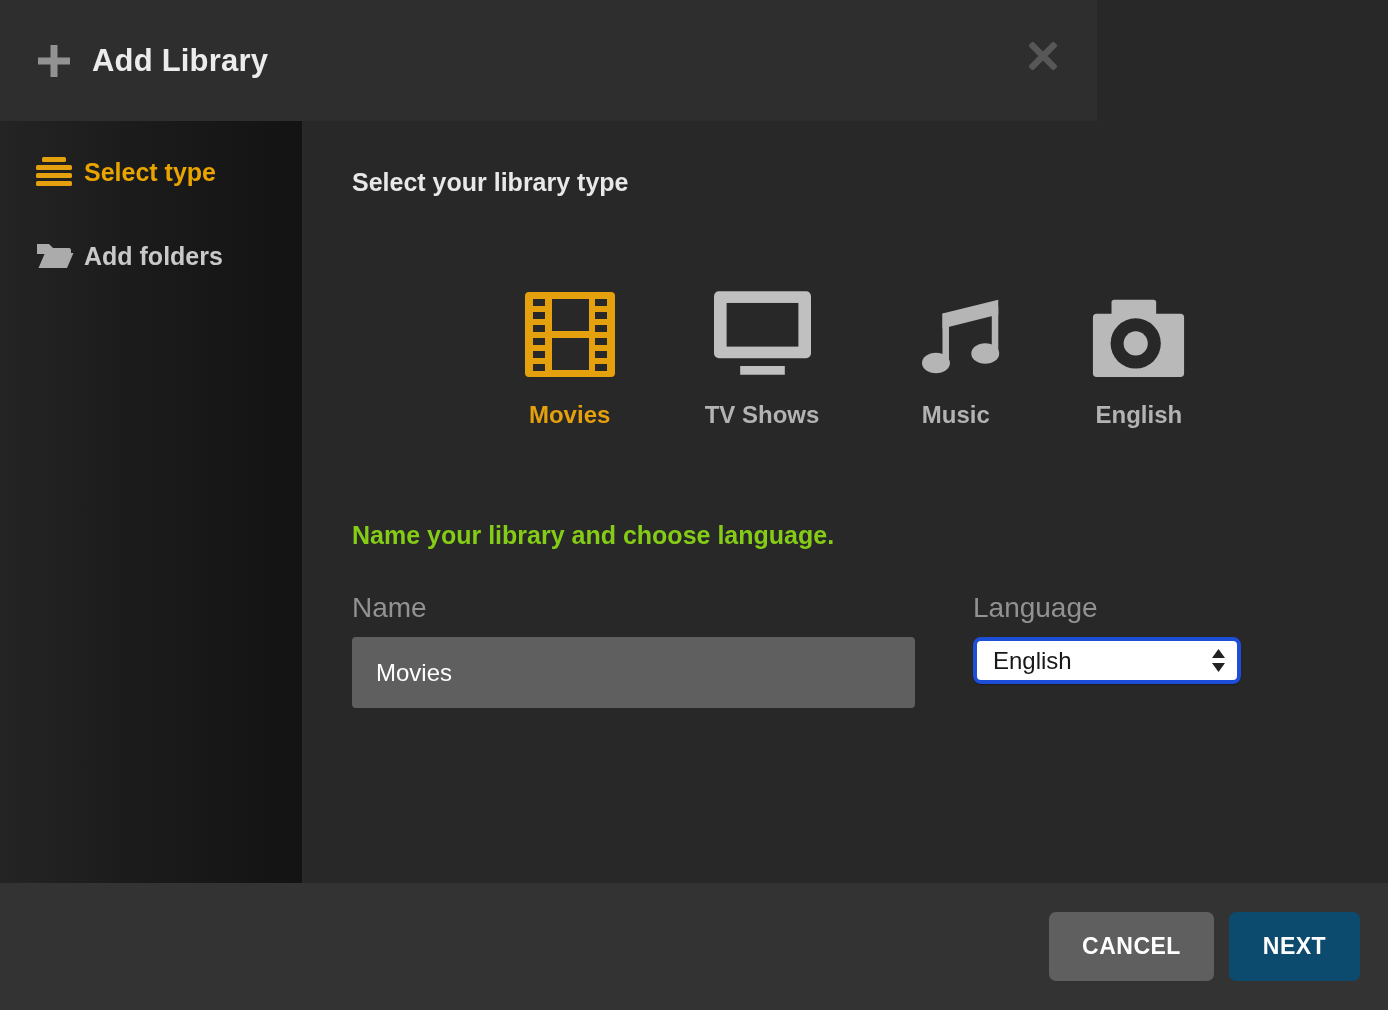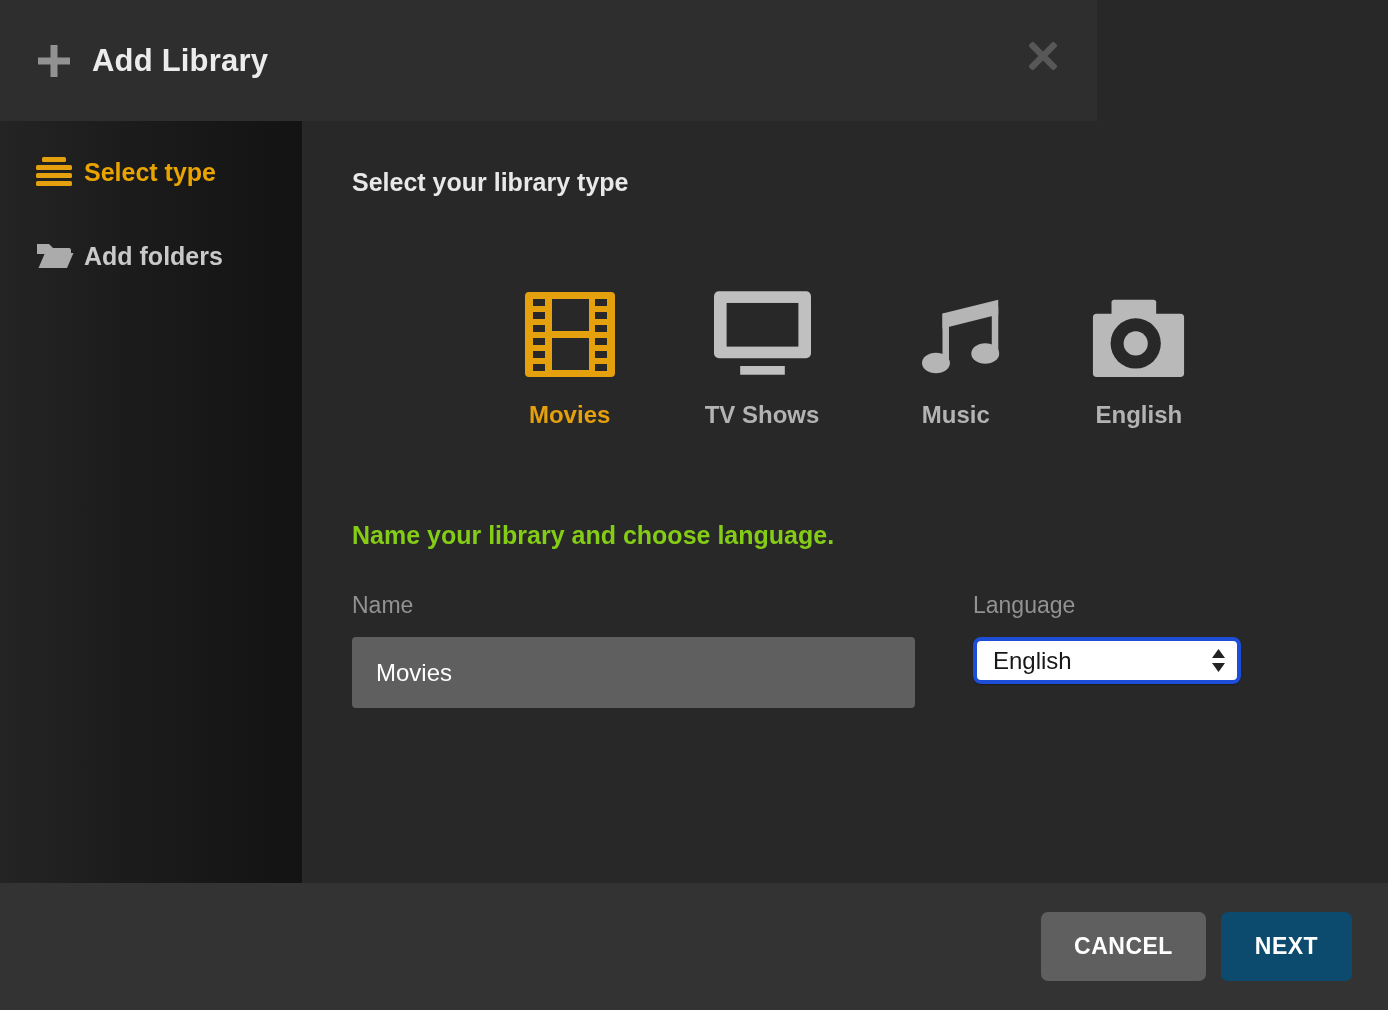--- a/index.html
+++ b/index.html
@@ -121,21 +121,21 @@
   .sub-heading {
     position: absolute;
     left: 40px; top: 400px;
     font-size: 25px;
     font-weight: 700;
     color: #84cc16;
   }
   .field-label {
     position: absolute;
     top: 471px;
-    font-size: 23px;
+    font-size: 28px;
     color: #929292;
   }
   .name-label { left: 40px; }
   .language-label { left: 661px; }
 
   .name-input {
     position: absolute;
     left: 40px; top: 516px;
     width: 563px; height: 71px;
     background: #5f5f5f;
@@ -170,21 +170,21 @@
   
   .footer {
     position: absolute;
     left: 0; top: 883px;
     width: 1388px; height: 127px;
     background: #333333;
     display: flex;
     align-items: center;
     justify-content: flex-end;
     gap: 15px;
-    padding-right: 36px;
+    padding-right: 28px;
   }
   .btn {
     height: 69px;
     border: none;
     border-radius: 7px;
     font-family: "Liberation Sans", "DejaVu Sans", sans-serif;
     font-size: 23px;
     font-weight: 700;
     color: #ffffff;
     letter-spacing: 0.5px;

